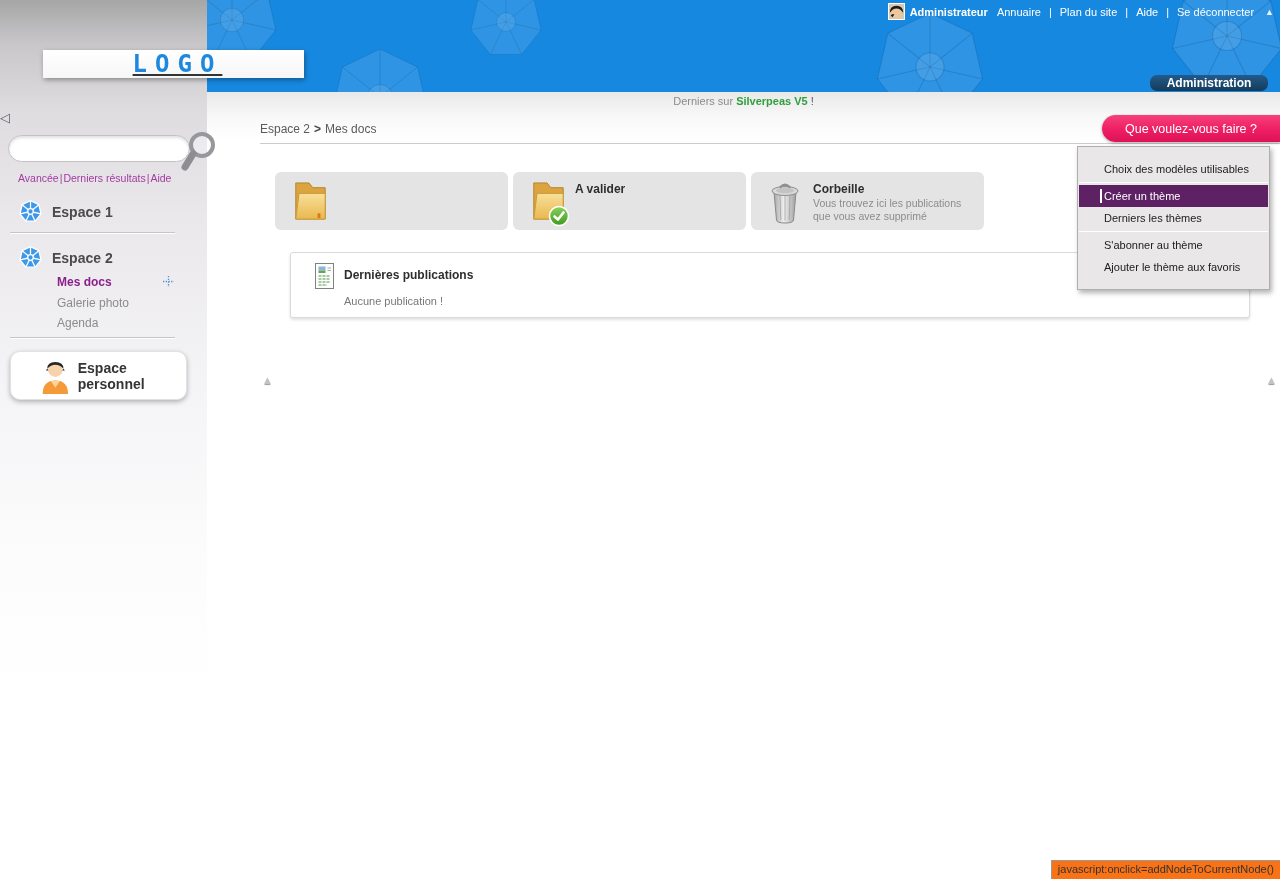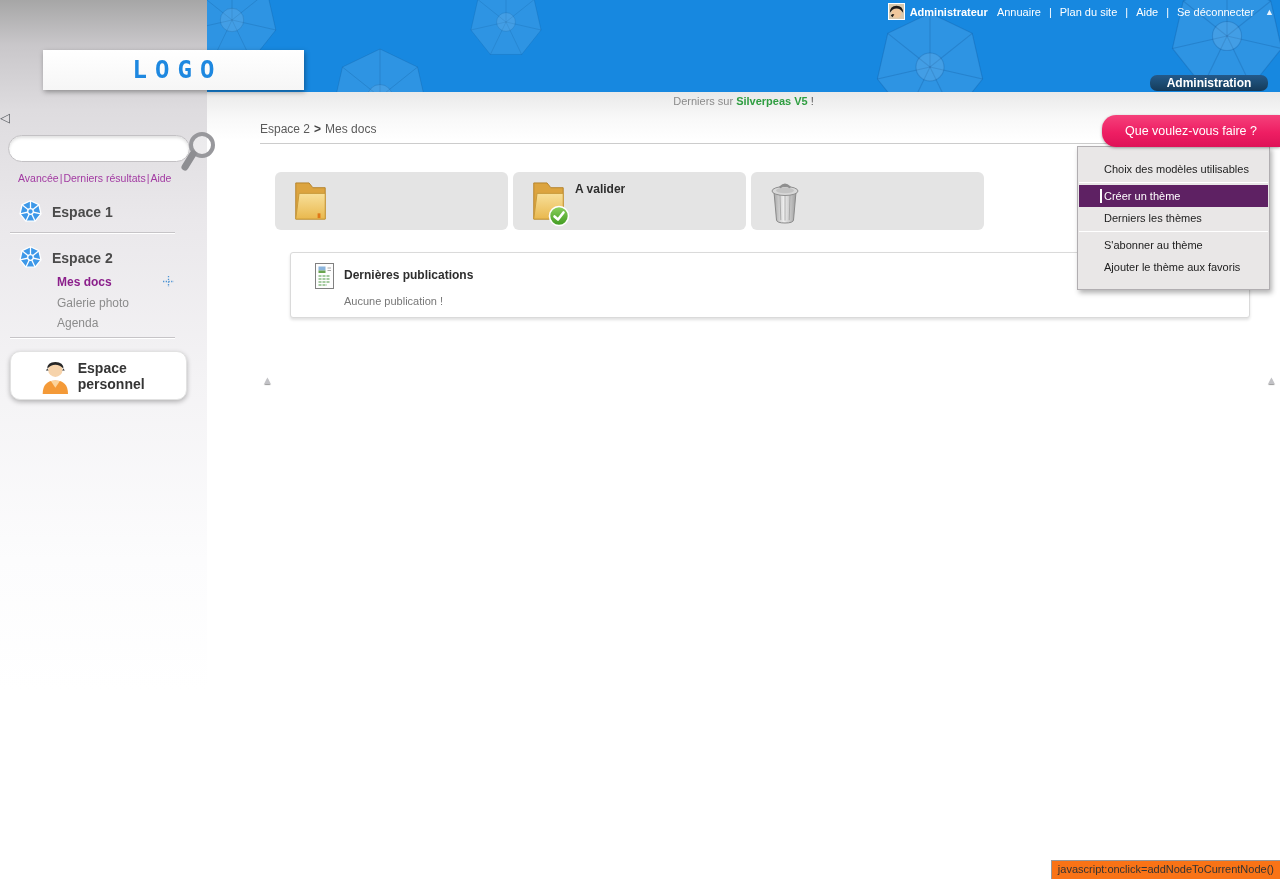--- a/index.html
+++ b/index.html
@@ -56,24 +56,24 @@
     position:absolute; top:3px; right:6px; display:flex; align-items:center; gap:5px;
     font-size:11px; color:#ffffff; white-space:nowrap; z-index:6;
   }
   .topbar .avatar { width:17px; height:17px; border:1px solid #ffffff; background:#d9c9ae; display:block; }
   .topbar .username { font-weight:bold; margin-right:4px; cursor:pointer; }
   .topbar a { color:#ffffff; text-decoration:none; cursor:pointer; }
   .topbar .sep { margin:0 3px; }
   .topbar .tri { margin-left:6px; font-size:9px; color:#eaf4fd; cursor:pointer; }
 
   .logo-box {
-    position:absolute; left:43px; top:50px; width:261px; height:40px;
+    position:absolute; left:43px; top:50px; width:261px; height:28px;
     background:linear-gradient(180deg,#ffffff,#f6f6f6);
     box-shadow:1px 2px 5px rgba(0,0,0,0.35);
-    display:flex; align-items:center; justify-content:center; z-index:10;
+    display:flex; align-items:center; justify-content:center; z-index:10;text-decoration:underline;
   }
   .logo-text {
     font-family:"DejaVu Sans Mono",monospace; font-weight:bold; font-size:24px;
     letter-spacing:8px; color:#1e88e0; padding-left:8px;
   }
   .admin-btn {
     position:absolute; right:12px; bottom:1px; width:118px; height:16px;
     background:linear-gradient(180deg,#24598a 0%,#1b4a70 55%,#153a59 100%);
     border-radius:7px; color:#ffffff; font-size:12px; font-weight:bold;
     display:flex; align-items:center; justify-content:center; cursor:pointer; z-index:7;
@@ -87,21 +87,21 @@
   .welcome { position:absolute; left:0; right:0; top:3px; text-align:center; font-size:11px; color:#8b8b8b; }
   .welcome .brand { color:#2f9e41; font-weight:bold; margin:0 3px; }
   .welcome .excl { color:#555; }
 
   .breadcrumb { position:absolute; left:53px; top:30px; font-size:12px; color:#5a5a5a; }
   .breadcrumb a { color:#5a5a5a; text-decoration:none; cursor:pointer; }
   .breadcrumb .bc-sep { font-weight:bold; color:#444; margin:0 4px; }
   .rule { position:absolute; left:53px; right:0; top:51px; height:1px; background:#cccccc; }
 
   .action-btn {
-    position:absolute; right:0; top:23px; width:178px; height:32px;
+    position:absolute; right:0; top:23px; width:178px; height:27px;
     background:linear-gradient(180deg,#f5417b 0%,#ee1e63 55%,#de1257 100%);
     border-radius:14px 0 0 14px; box-shadow:0 1px 3px rgba(0,0,0,0.35);
     color:#ffffff; font-size:12.5px; display:flex; align-items:center; justify-content:center;
     cursor:pointer; z-index:52;
   }
 
   .dropdown {
     position:absolute; left:870px; top:54px; width:193px;
     background:#e9e7e7; border:1px solid #b1aeb1;
     box-shadow:2px 3px 5px rgba(0,0,0,0.3); padding:11px 0; z-index:50;
@@ -326,20 +326,24 @@
             </defs>
           <path d="M7 13 L9.5 41 Q9.8 44 18 44 Q26.2 44 26.5 41 L29 13 Z" fill="url(#tg)" stroke="#8a8a8a" stroke-width="1"></path>
           <line x1="13" y1="16" x2="13.8" y2="41" stroke="#9a9a9a" stroke-width="1" opacity="0.7"></line>
           <line x1="18" y1="16" x2="18" y2="41.6" stroke="#9a9a9a" stroke-width="1" opacity="0.7"></line>
           <line x1="23" y1="16" x2="22.2" y2="41" stroke="#9a9a9a" stroke-width="1" opacity="0.7"></line>
           <ellipse cx="18" cy="12" rx="13" ry="4.5" fill="#d8d8d8" stroke="#8f8f8f" stroke-width="1"></ellipse>
           <ellipse cx="18" cy="11.4" rx="9" ry="2.8" fill="#c3c3c3"></ellipse>
           <path d="M13.5 8 Q18 3.5 22.5 8" stroke="#8f8f8f" stroke-width="2.4" fill="none" stroke-linecap="round"></path>
         </svg>
       </div>
+      <div>
+        <div class="card-title">Corbeille</div>
+        <div class="card-desc">Vous trouvez ici les publications que vous avez supprimé</div>
+      </div>
     </div>
   </div>
 
   <div class="pubs-box">
     <svg class="pubs-icon" width="19" height="26" viewBox="0 0 19 26">
       <rect x="0.5" y="0.5" width="18" height="25" fill="#fdfdfd" stroke="#808080" stroke-width="1"></rect>
       <rect x="3.5" y="3.5" width="7" height="4" fill="#8ab4dc"></rect>
       <rect x="3.5" y="7.5" width="7" height="2.5" fill="#6aa44e"></rect>
       <line x1="12.5" y1="5" x2="16" y2="5" stroke="#a8a8a8" stroke-width="1"></line>
       <line x1="12.5" y1="7.5" x2="16" y2="7.5" stroke="#a8a8a8" stroke-width="1"></line>

